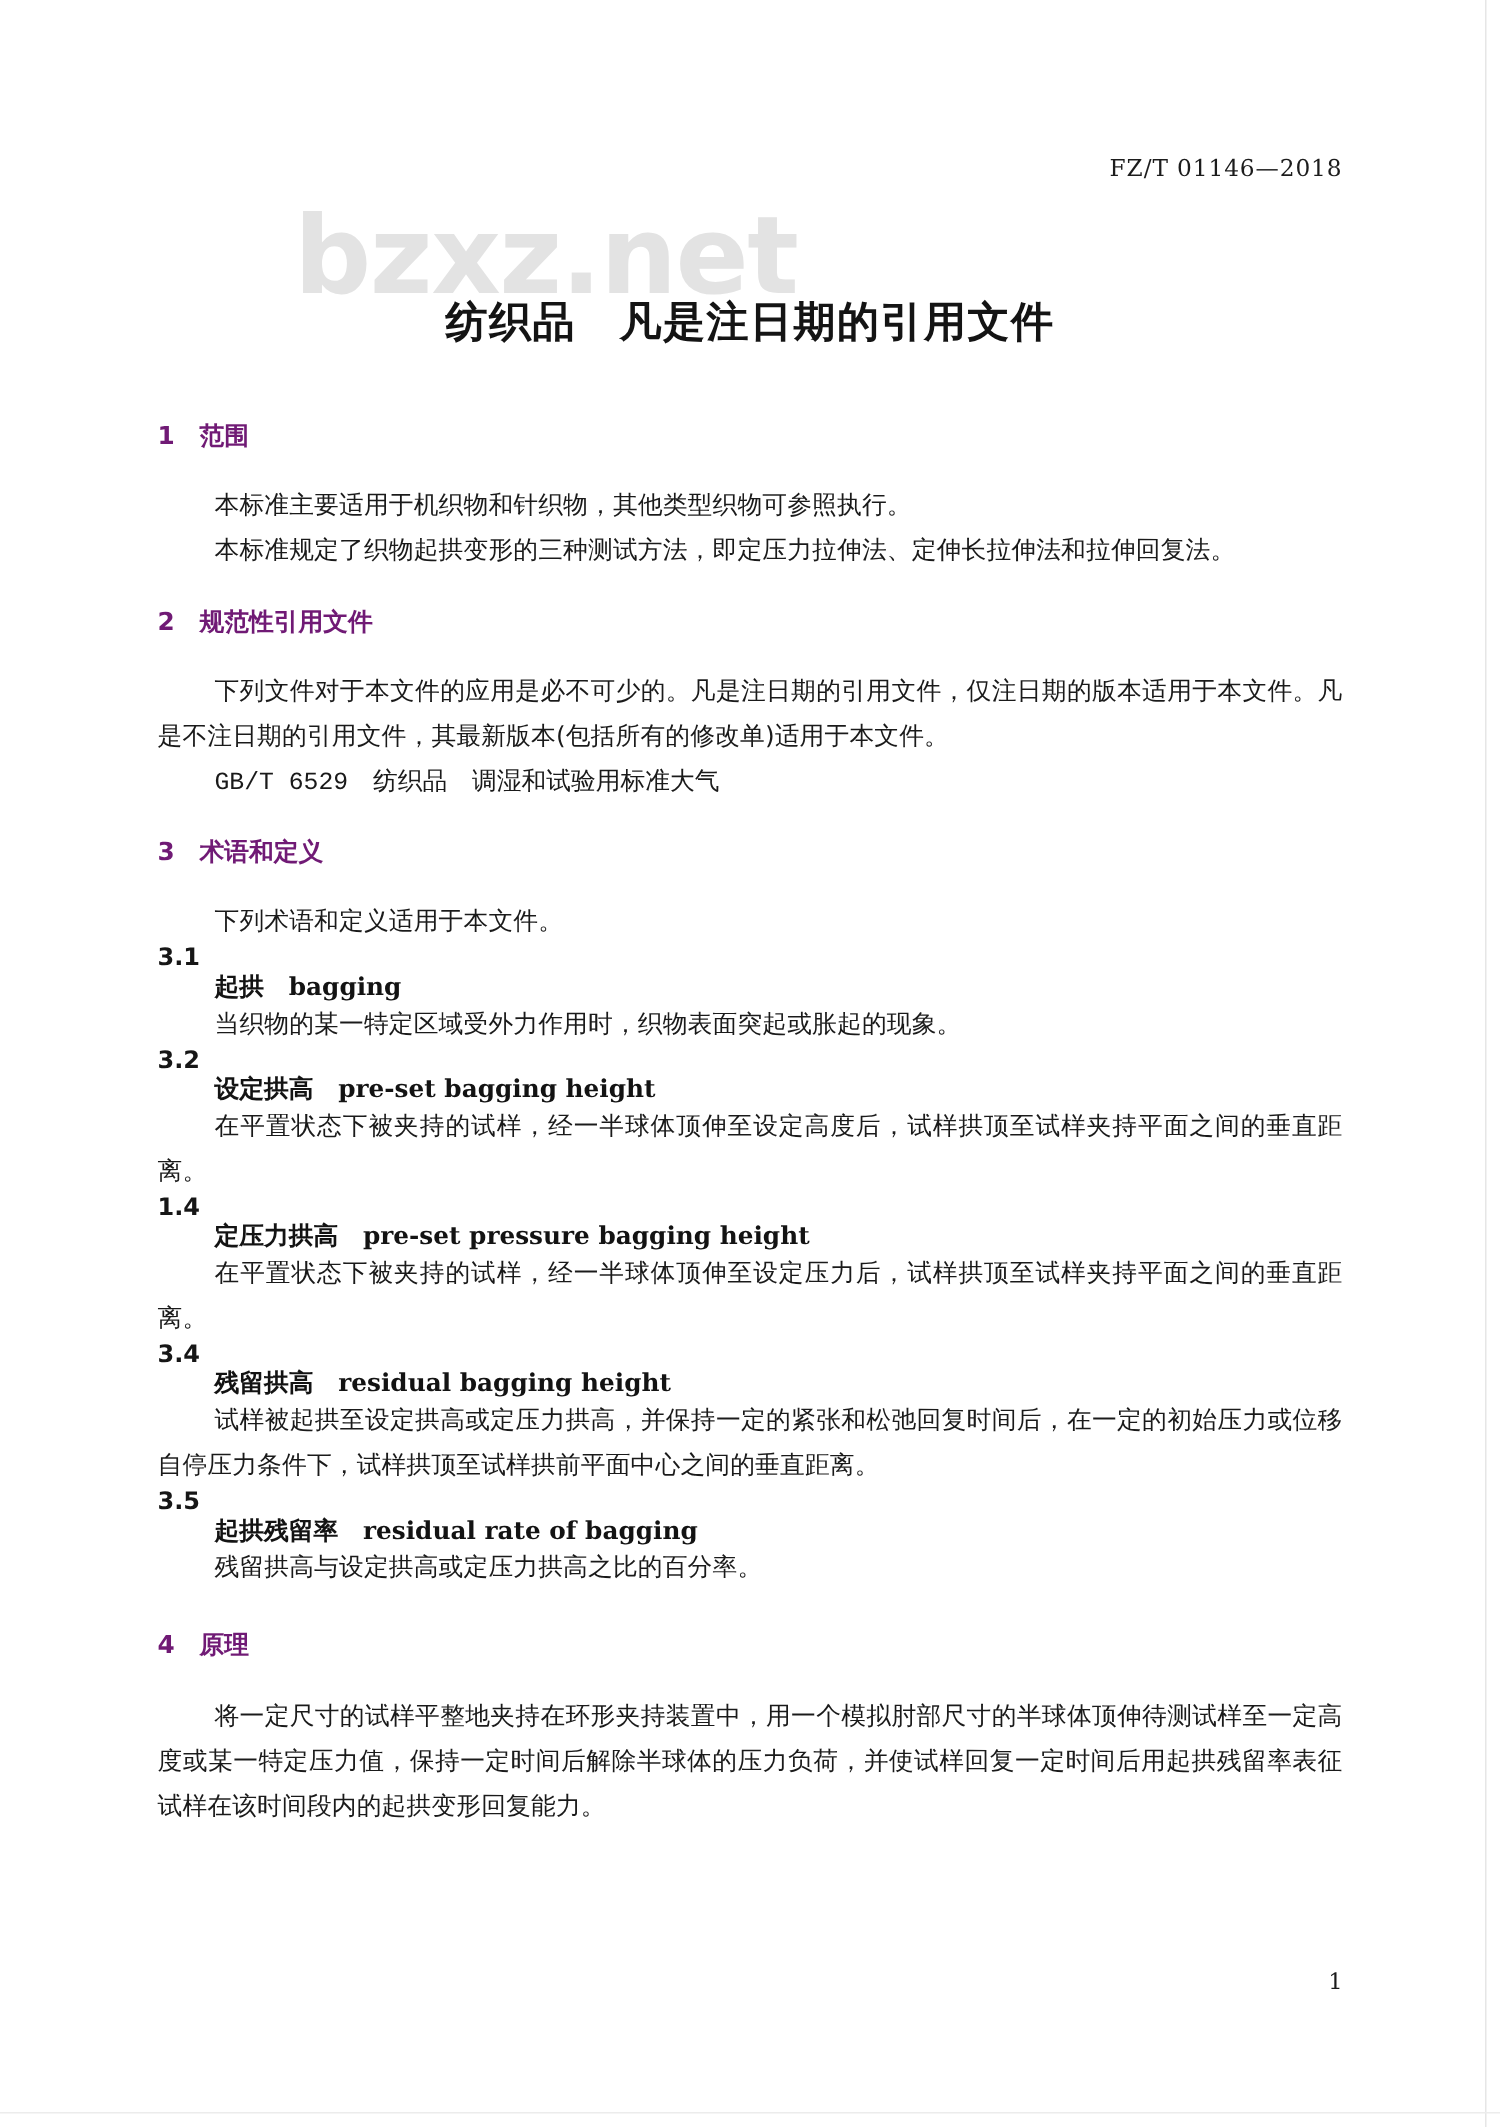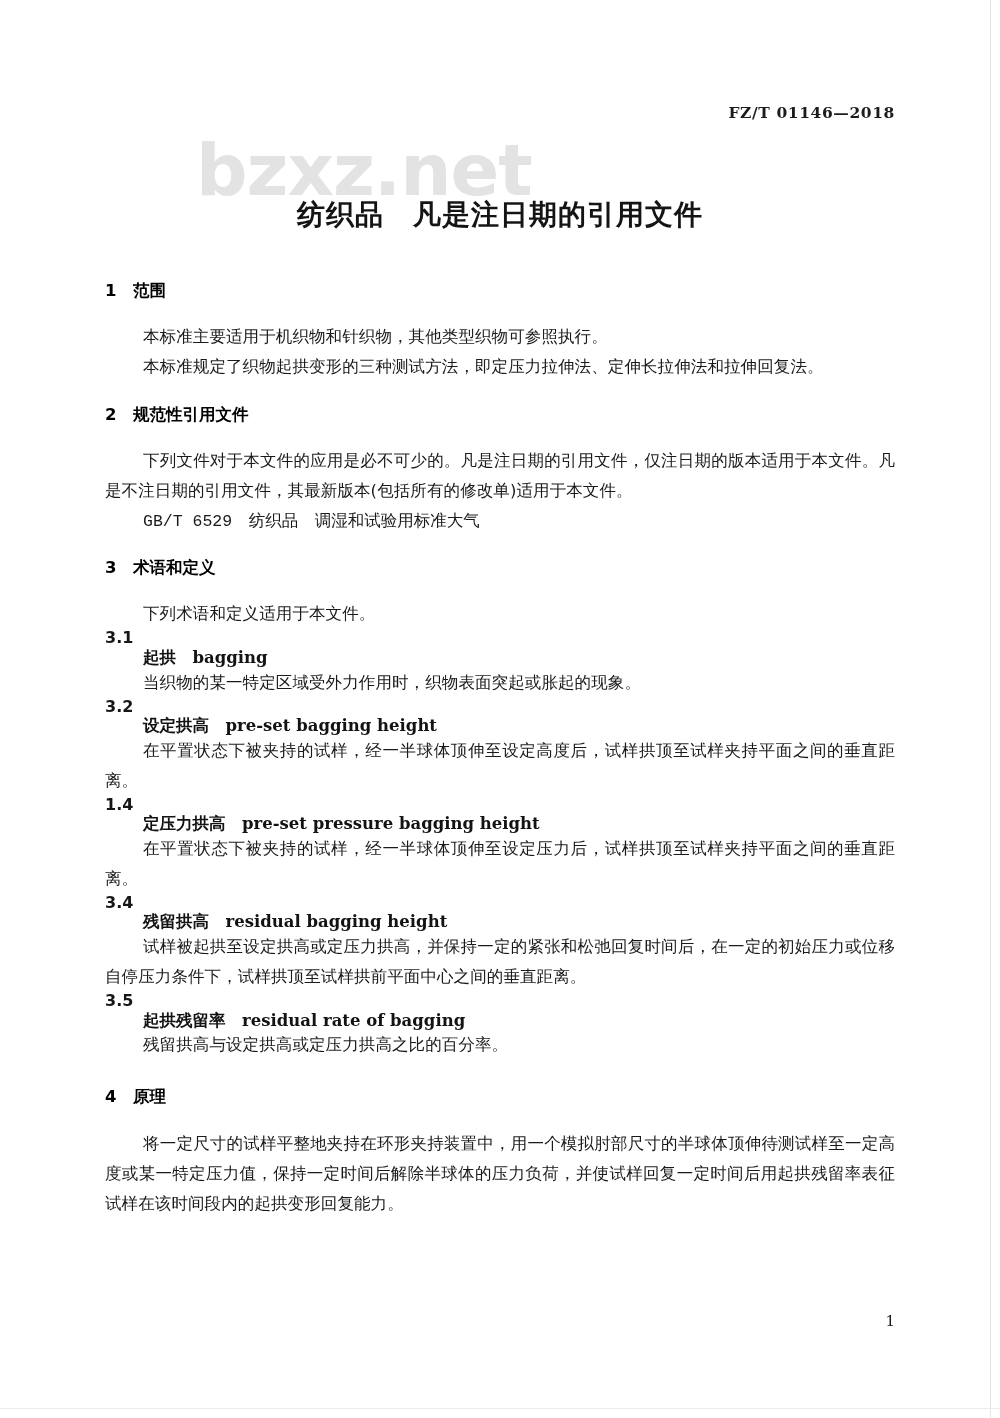--- a/index.html
+++ b/index.html
@@ -42,21 +42,21 @@
     top: 0;
     width: 790px;
   }
 
   
   .std-header {
     position: absolute;
     top: 103px;
     right: 105px;
     font-family: "DejaVu Serif", "Liberation Serif", serif;
-    font-weight: bold;
+    font-weight: normal;
     font-size: 15.5px;
     letter-spacing: 0.6px;
     color: #1c1c1c;
     white-space: pre;
   }
 
   
   .watermark {
     position: absolute;
     left: 196px;
@@ -84,21 +84,21 @@
     white-space: pre;
   }
 
   
   .section {
     margin: 0;
   }
   .sec-head {
     font-size: 16.5px;
     font-weight: bold;
-    color: #000000;
+    color: #701a75;
     white-space: pre;
     line-height: 1.1;
   }
   .clause-num {
     font-size: 16px;
     font-weight: bold;
     color: #161616;
     line-height: 1.15;
     white-space: pre;
   }

